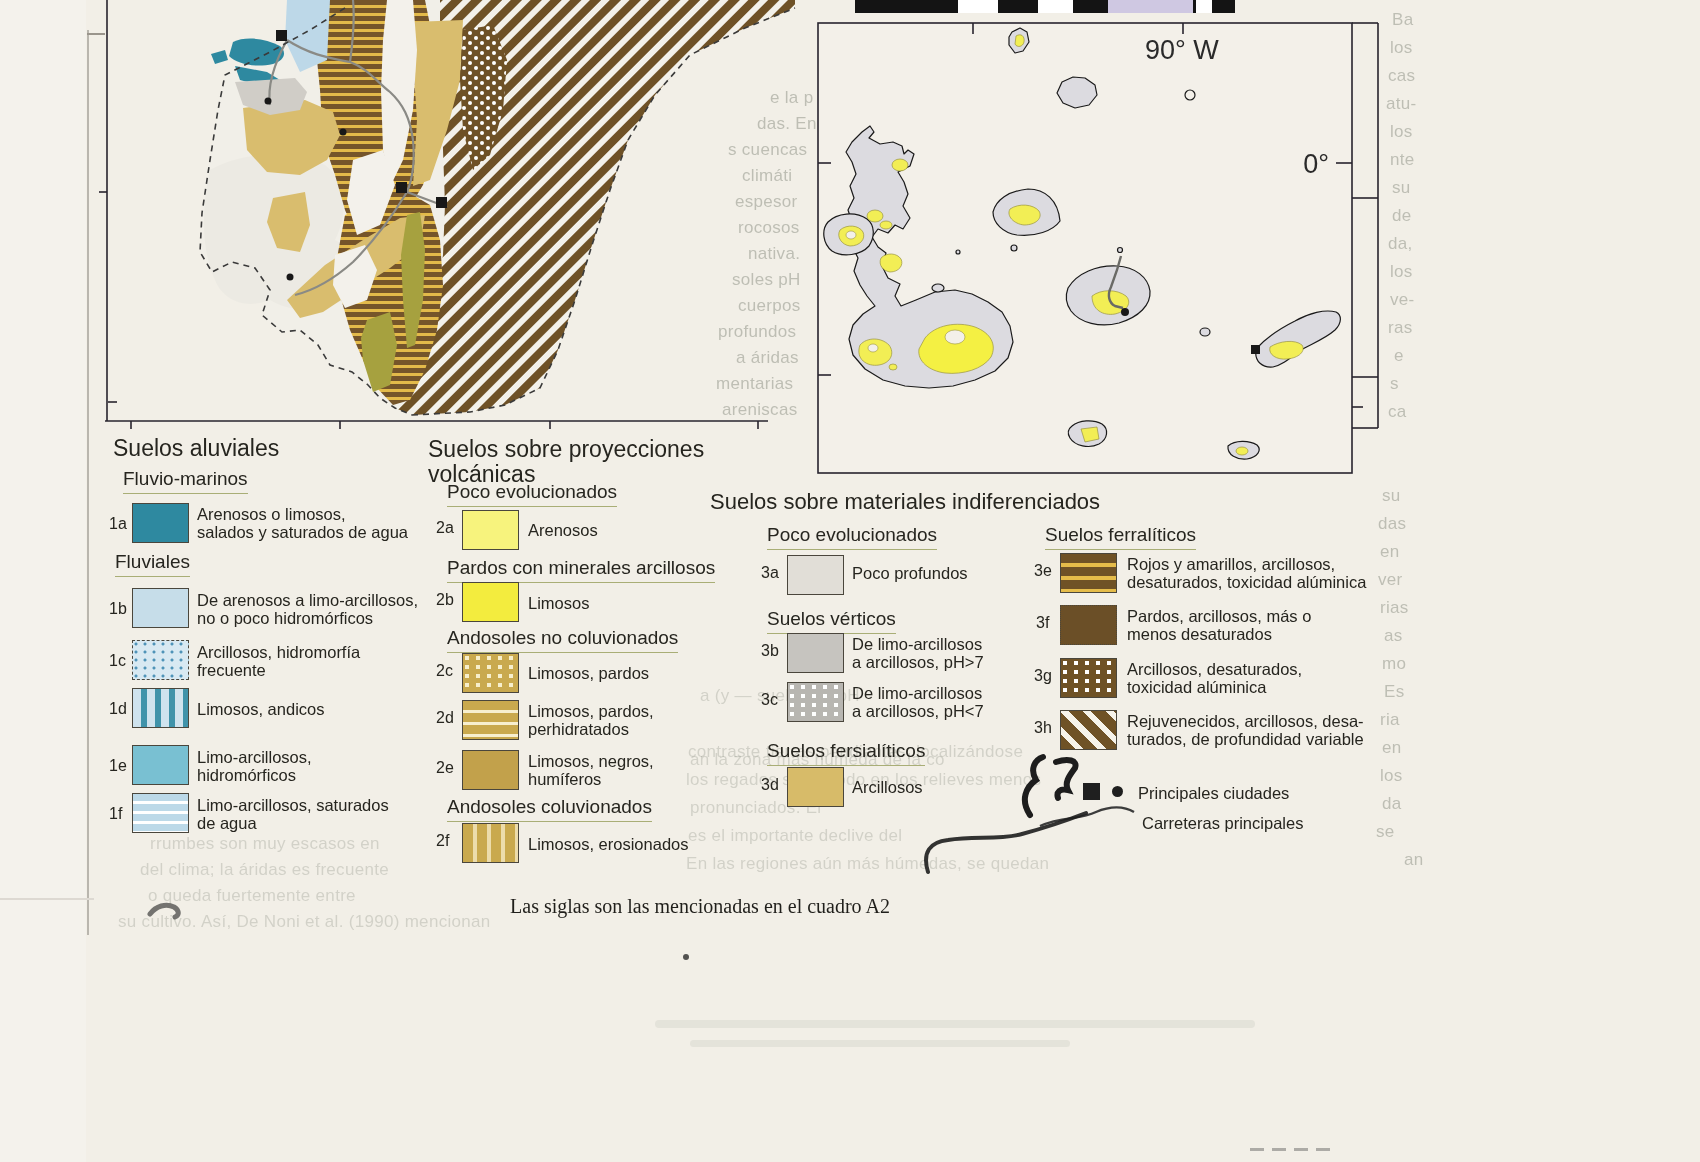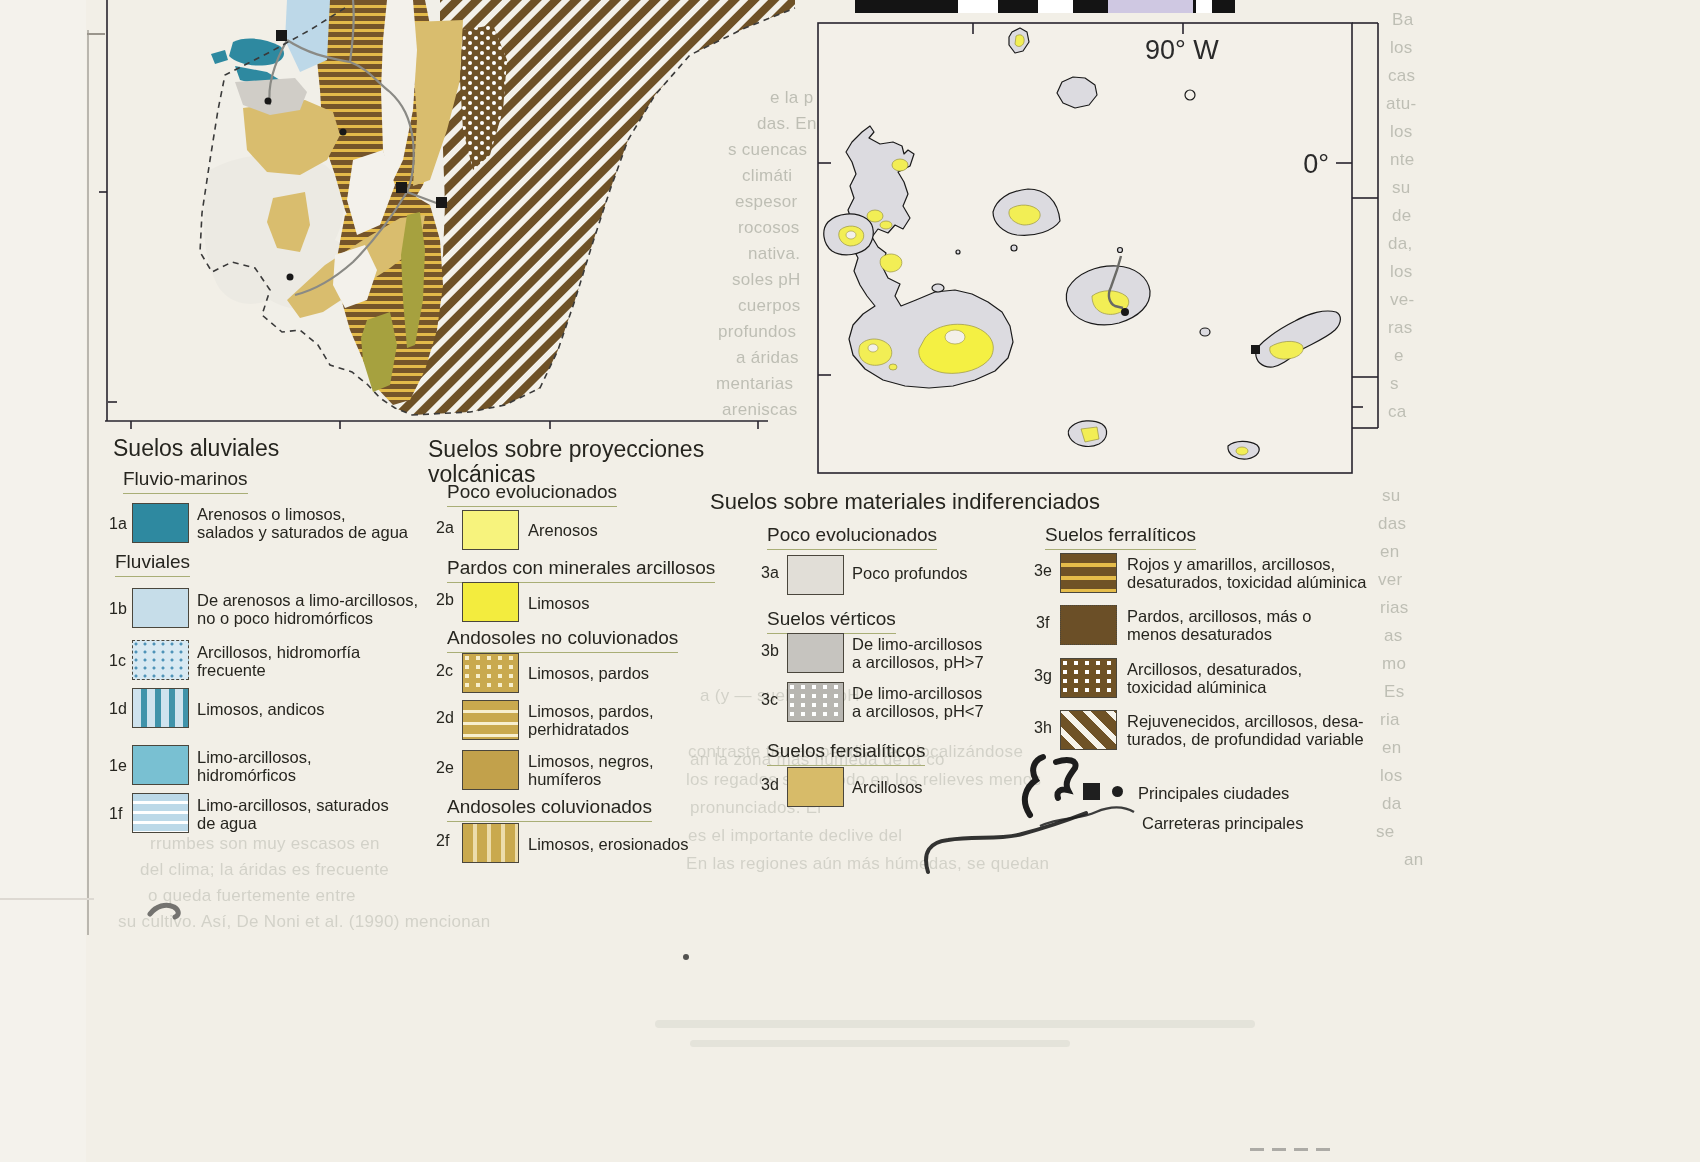--- a/index.html
+++ b/index.html
@@ -429,20 +429,21 @@
   <span class="abs lab" style="left:1127px;top:712px;width:245px;">Rejuvenecidos, arcillosos, desa-
 turados, de profundidad variable</span>
 
   <span class="abs sym-square" style="left:1083px;top:783px;"></span>
   <span class="abs sym-dot" style="left:1112px;top:786px;"></span>
   <span class="abs lab" style="left:1138px;top:784px;">Principales ciudades</span>
   <span class="abs lab" style="left:1142px;top:814px;">Carreteras principales</span>
 </div>
 
 <div class="abs caption">
+  <div class="cap2">Las siglas son las mencionadas en el cuadro A2</div>
 </div>
 
 <svg id="annot" width="1700" height="1162" viewBox="0 0 1700 1162">
   <path d="M1040,826 C1062,816 1080,820 1096,812 C1110,806 1124,806 1134,812" fill="none" stroke="#3c3c3c" stroke-width="2.4"></path>
   <g fill="none" stroke="#1d1d1d" stroke-linecap="round">
     <path d="M1030,815 C1020,800 1026,787 1036,780 C1030,770 1034,760 1043,757" stroke-width="6"></path>
     <path d="M1056,762 C1068,758 1078,760 1075,768 C1070,775 1064,782 1068,790 C1060,788 1056,792 1058,798" stroke-width="6"></path>
     <path d="M928,872 C922,852 930,842 948,840 C975,836 1000,840 1022,834 C1048,827 1068,820 1086,813" stroke-width="4" opacity="0.9"></path>
   </g>
   <path d="M150,914 C156,906 166,903 174,907 C179,910 180,915 175,917" fill="none" stroke="#4a4a48" stroke-width="5" opacity="0.75" stroke-linecap="round"></path>

